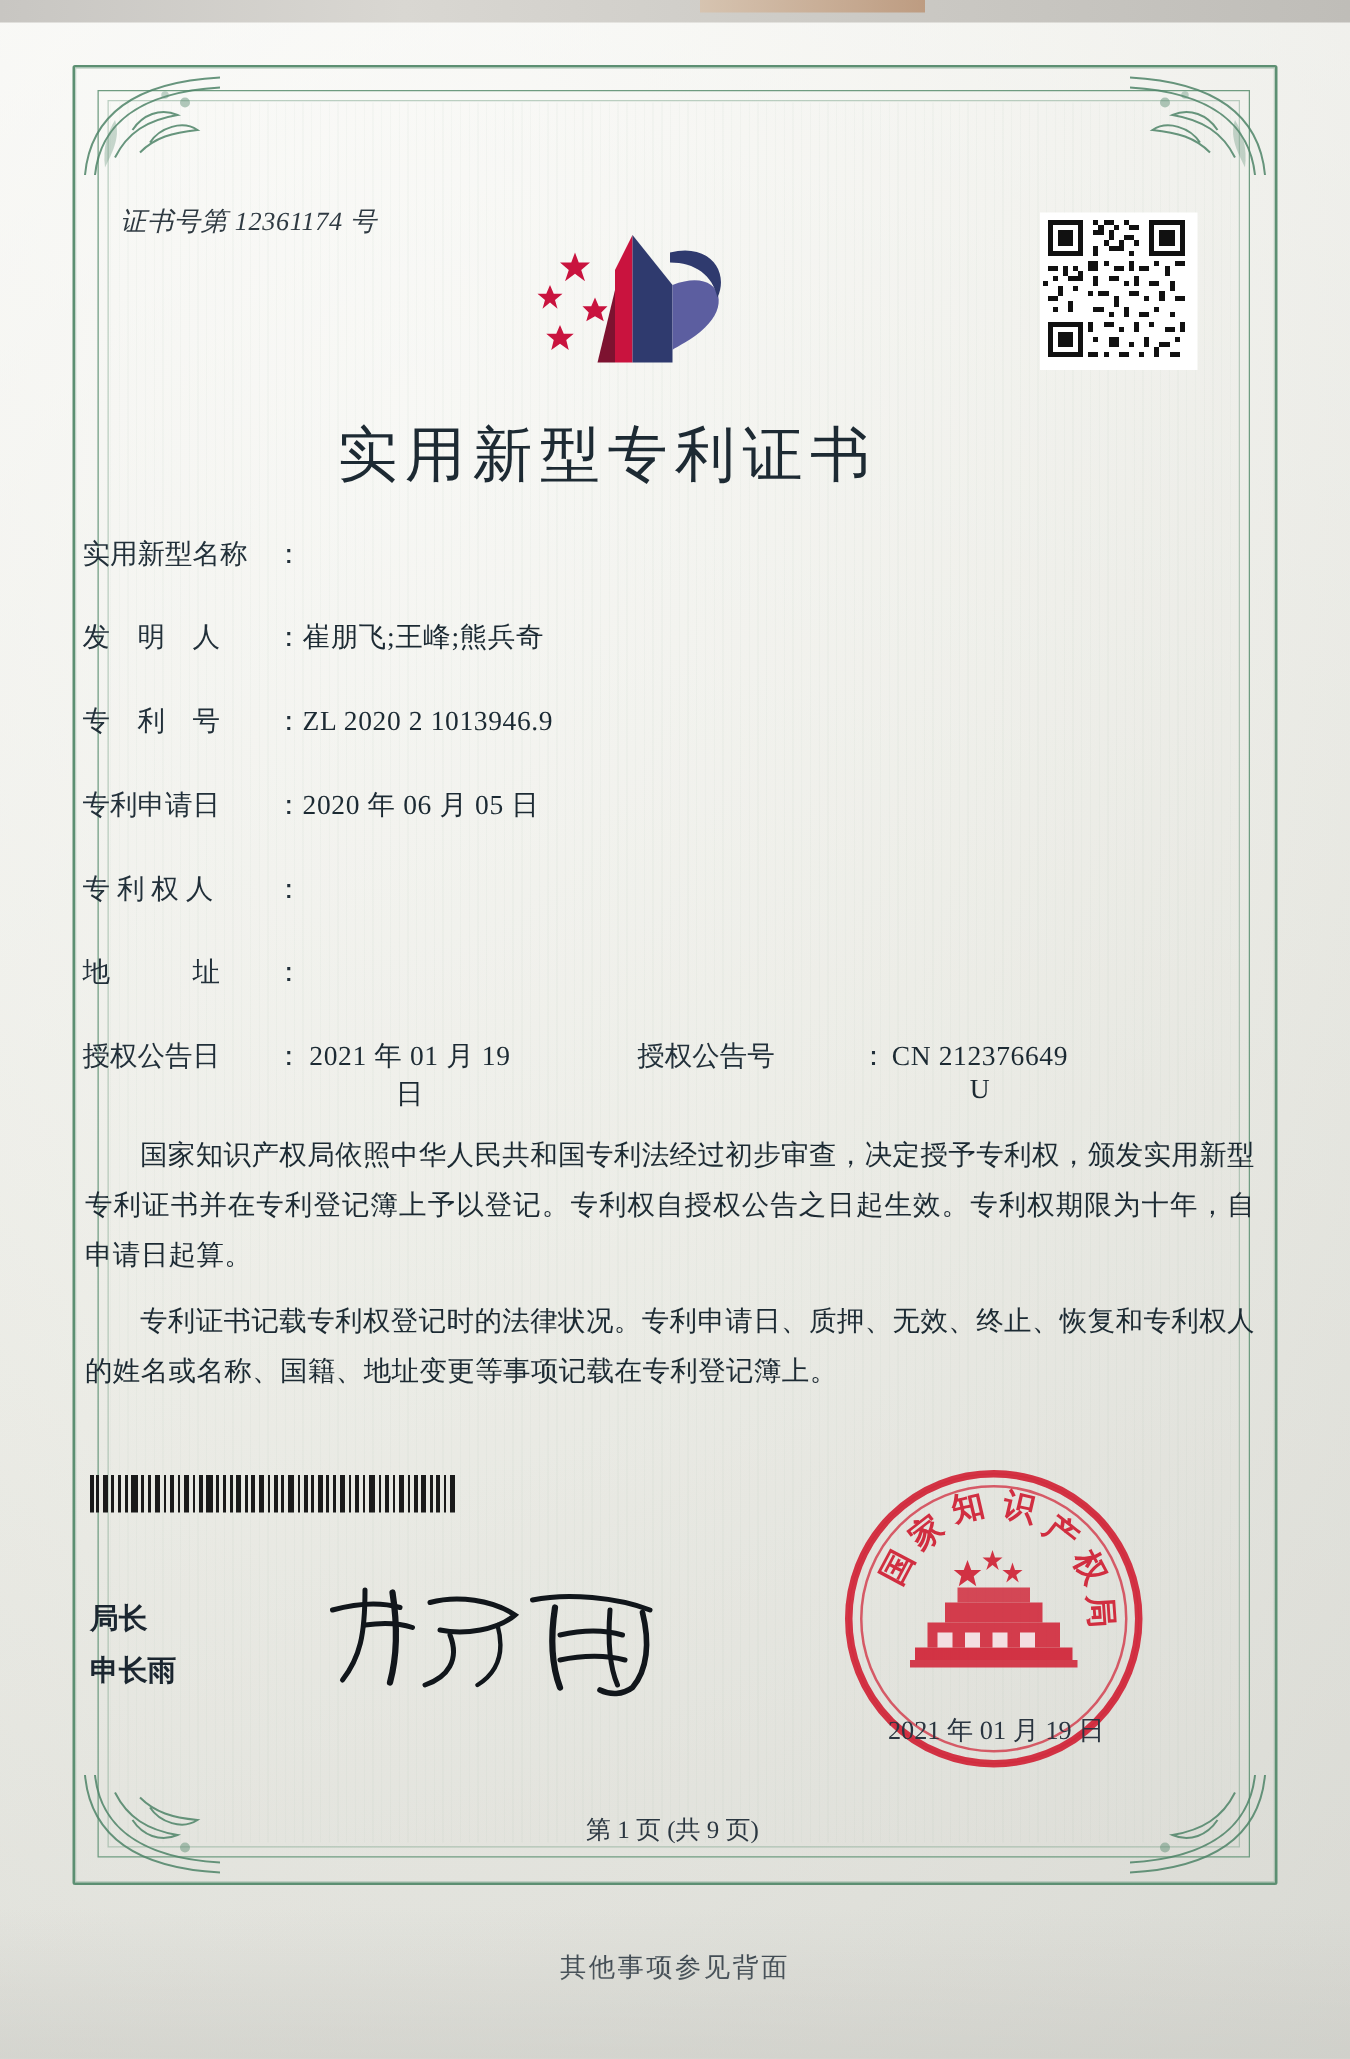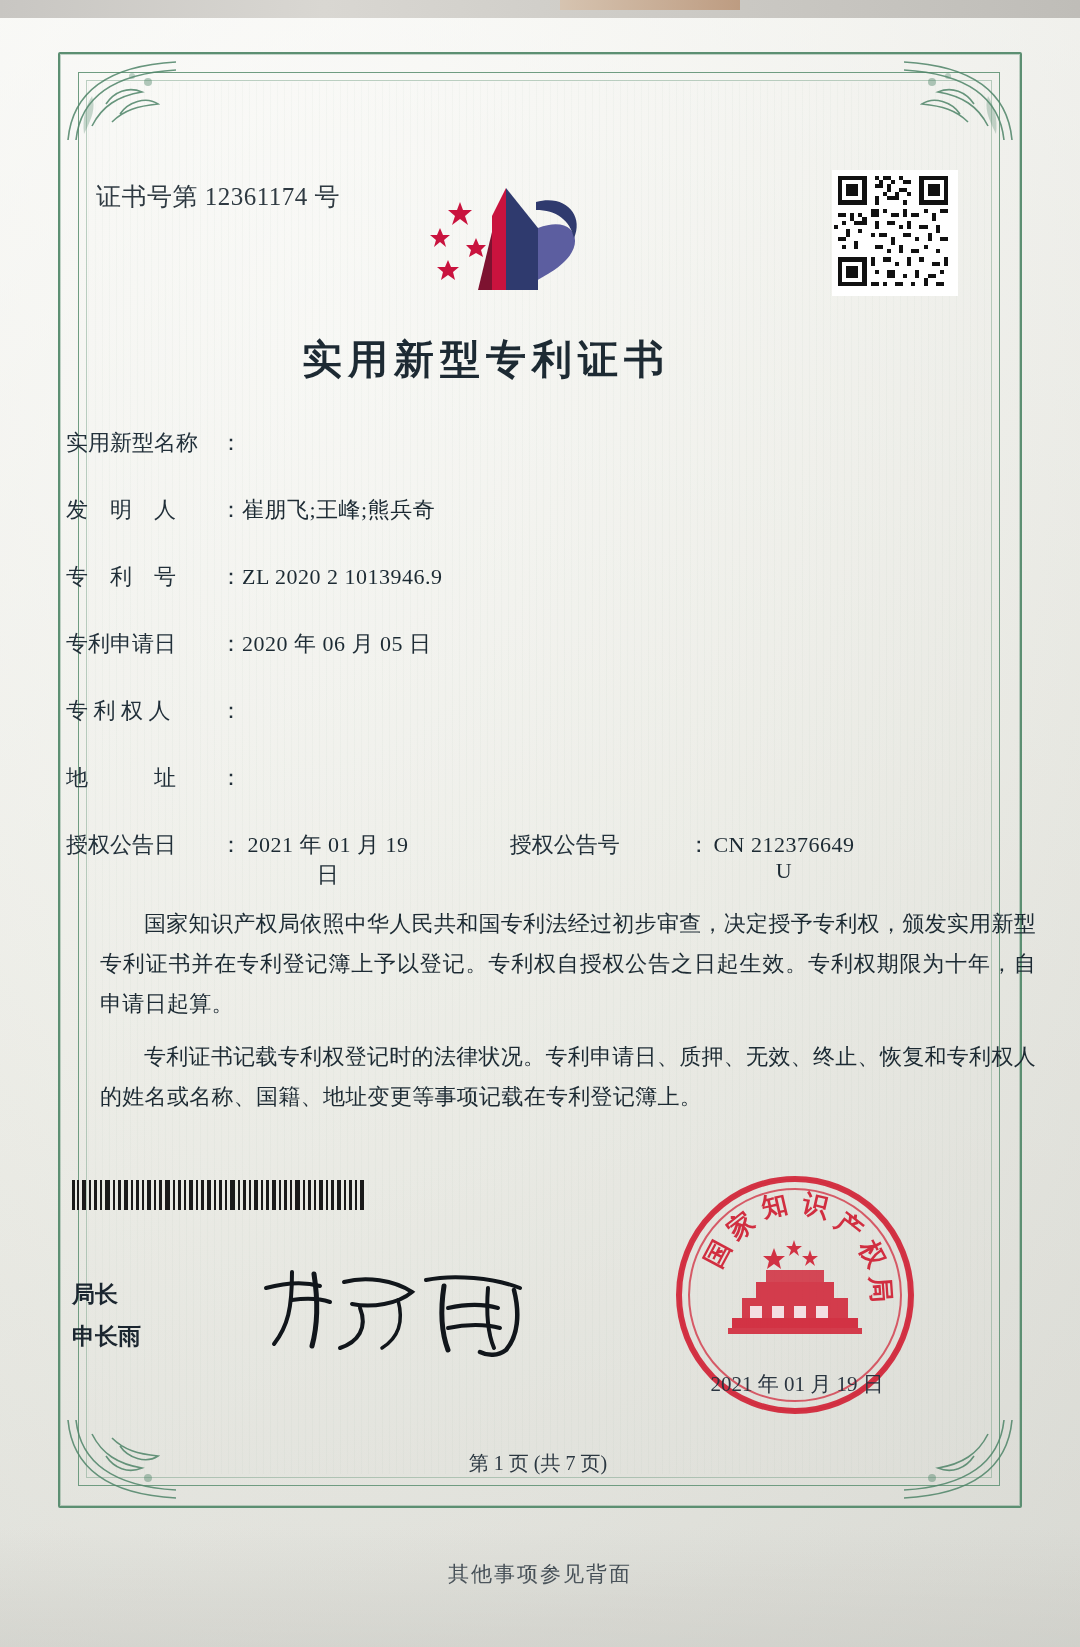--- a/index.html
+++ b/index.html
@@ -57,36 +57,37 @@
   .guilloche{
     position:absolute;left:88px;top:82px;width:900px;height:1392px;
     background-image:repeating-linear-gradient(90deg, rgba(120,160,135,.045) 0 1px, transparent 1px 7px);
     pointer-events:none;
   }
 
   
   .content{position:absolute;left:58px;top:52px;width:960px;height:1452px;}
 
   .cert-no{
-    position:absolute;left:-22px;top:128px;width:420px;
-    font-size:25px;color:#2f3a42;letter-spacing:.5px;
+    position:absolute;left:-22px;top:111px;width:420px;
+    font-size:21px;color:#2f3a42;letter-spacing:.5px;
     padding-left:60px;
+    font-style:italic;
   }
   .logo{
     position:absolute;left:330px;top:120px;width:260px;height:130px;
   }
   .qr{
     position:absolute;right:60px;top:118px;width:122px;height:122px;
     background:#fff;padding:2px;
   }
   .qr svg{display:block;}
 
   .title{
     position:absolute;left:0;top:280px;width:856px;text-align:center;
-    font-size:40px;font-weight:bold;color:#1d2a33;letter-spacing:6px;
+    font-size:48px;font-weight:normal;color:#1d2a33;letter-spacing:6px;
     font-family:"DejaVu Serif","Liberation Serif",serif;
   }
 
   .fields{
     position:absolute;left:0;top:376px;width:800px;
     font-size:22px;color:#22303a;text-align:center;
   }
   .row{display:flex;align-items:baseline;margin:0 0 37px 0;padding-left:8px;}
   .lbl{
     width:176px;flex:0 0 176px;
@@ -96,21 +97,20 @@
   .lbl span{display:inline-block;}
   .colon{margin-left:2px;}
   .val{font-size:22px;color:#1c2a33;letter-spacing:.5px;}
   .row.two .val{margin-right:0;}
   .second-lbl{width:200px;flex:0 0 200px;display:flex;justify-content:space-between;margin-left:96px;}
 
   .para{
     position:absolute;left:10px;width:936px;
     font-size:22px;line-height:40px;color:#1c2a33;text-align:justify;
     letter-spacing:.3px;
-    margin-left:32px;
   }
   .p1{top:852px;}
   .p2{top:985px;}
   .indent{text-indent:44px;display:block;}
 
   .barcode{
     position:absolute;left:14px;top:1128px;width:300px;height:30px;
   }
   .sig-block{
     position:absolute;left:14px;top:1222px;font-size:23px;color:#1b2630;line-height:42px;
@@ -486,18 +486,18 @@
             <polygon points="104,78 107,86 115,86 109,91 111,99 104,94 97,99 99,91 93,86 101,86"></polygon>
             <polygon points="124,70 126,76 132,76 127,80 129,86 124,82 119,86 121,80 116,76 122,76"></polygon>
             <polygon points="140,80 142,86 148,86 143,90 145,96 140,92 135,96 137,90 132,86 138,86"></polygon>
           </g>
         </g>
         <circle cx="125" cy="125" r="116" fill="none" stroke="#d01f33" stroke-width="1" opacity=".35"></circle>
       </svg>
     </div>
     <div class="seal-date">2021 年 01 月 19 日</div>
 
-    <div class="page-no">第 1 页 (共 7 页)</div>
+    <div class="page-no">第 1 页 (共 9 页)</div>
   </div>
 
   <div class="footer-note">其他事项参见背面</div>
   <div class="bottom-shade"></div>
 </div>
 
 </body></html>

